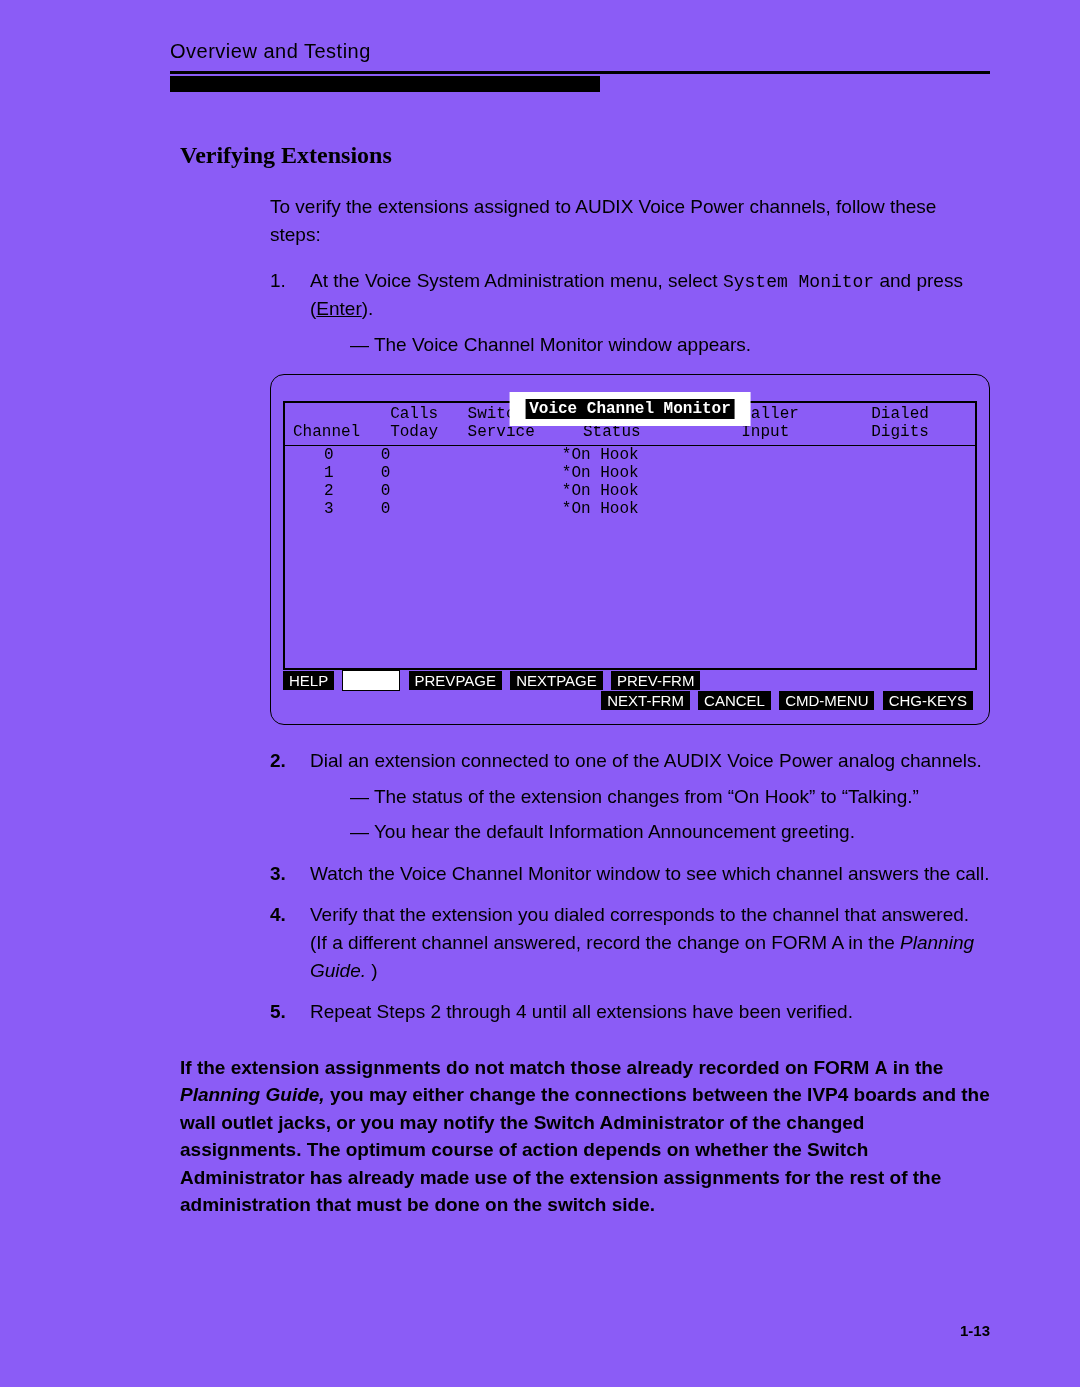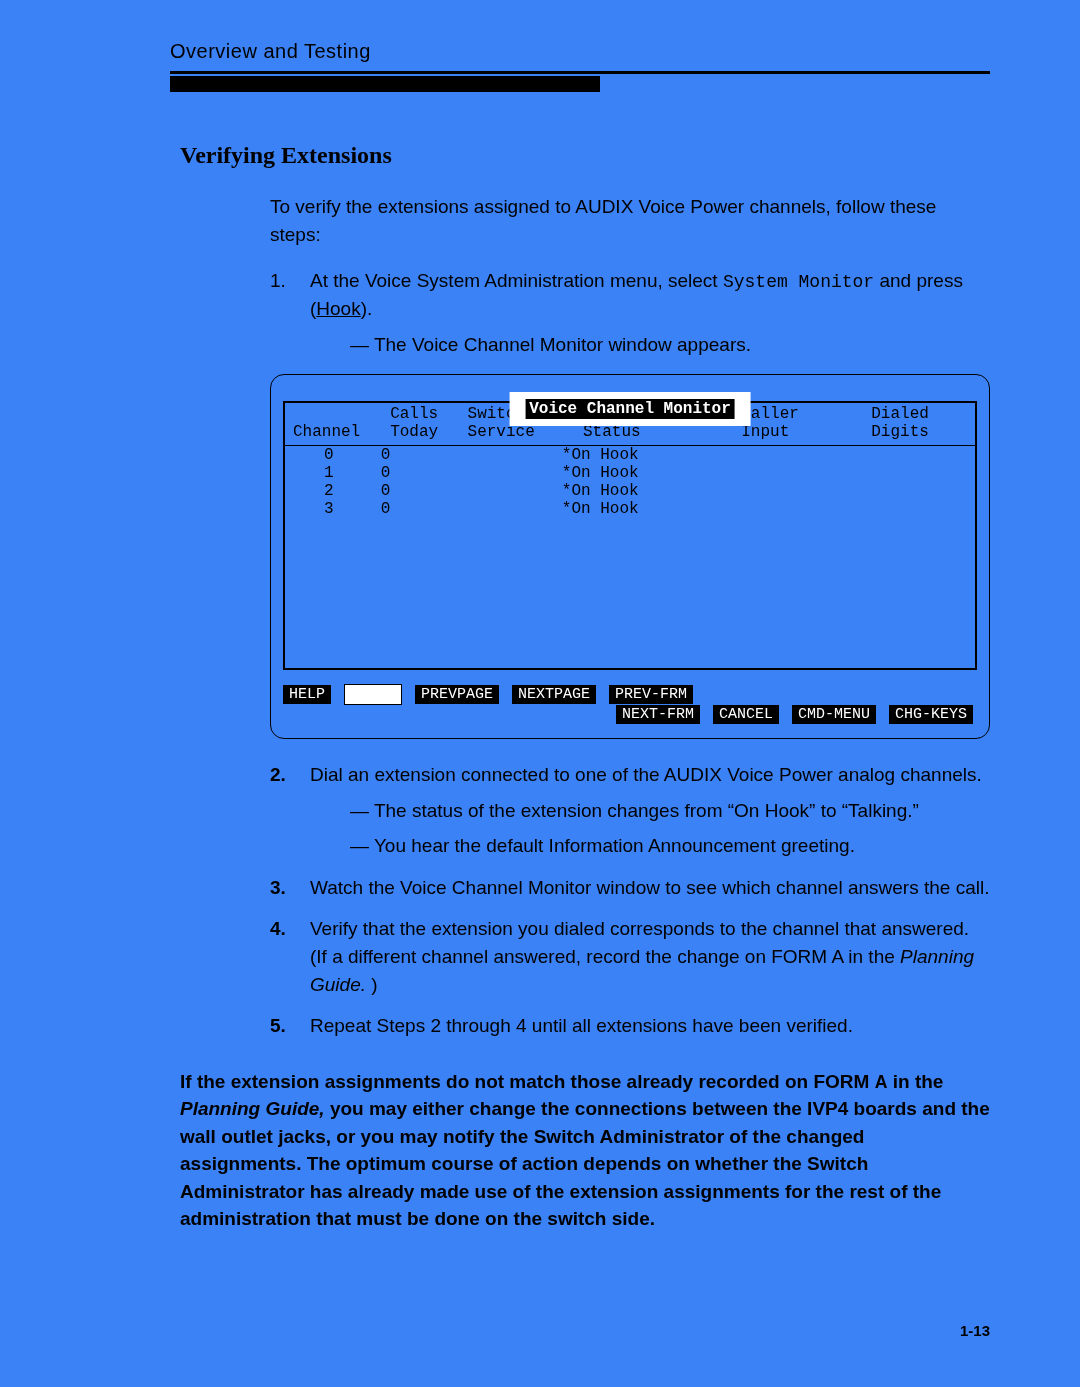--- a/index.html
+++ b/index.html
@@ -1,16 +1,16 @@
 <!DOCTYPE html>
 <html><head>
 <meta charset="utf-8">
 <style>
   html, body { margin: 0; padding: 0; background: #fff; font-family: Arial, Helvetica, sans-serif; color: #000; }
-  .page { width: 1080px; min-height: 1387px; margin: 0 auto; background: #3b82f6; position: relative; padding: 40px 90px 60px 90px; box-sizing: border-box; }
+  .page { width: 1080px; min-height: 1387px; margin: 0 auto; background: #8b5cf6; position: relative; padding: 40px 90px 60px 90px; box-sizing: border-box; }
   .top-rule { border-bottom: 3px solid #000; margin-left: 80px; }
   .runhead { font-size: 20px; margin: 0 0 8px 0; padding-left: 80px; letter-spacing: 0.5px; }
   .black-bar { height: 16px; background: #000; width: 430px; margin-left: 80px; margin-top: 2px; }
 
   .content { margin: 50px 0 0 90px; }
   h2.sect { font-family: "Times New Roman", Times, serif; font-weight: bold; font-size: 24px; margin: 2px 0 24px 0; }
   .body-indent { margin-left: 90px; }
   .body-indent p, .body-indent ol, .body-indent ul { font-size: 19px; line-height: 1.45; }
   .body-indent ol { list-style: none; padding: 0; margin: 0; }
   .body-indent ol > li { position: relative; padding-left: 40px; margin: 14px 0; }
@@ -32,21 +32,21 @@
   .term-header th { text-align: left; font-weight: normal; padding: 2px 8px; font-family: inherit; }
   .th1 { width: 90px; }
   .th2 { width: 70px; }
   .th3 { width: 120px; }
   .th4 { width: 190px; }
   .th5 { width: 150px; }
   .th6 { width: 120px; }
   .hdr-row td { border-bottom: 1px solid #000; }
   .term-rows td { padding: 0 8px; font-family: inherit; white-space: pre; }
   .term-gap { height: 150px; }
-  .fkey-row { margin-top: 14px; font-family: Liberation Mono, monospace; font-size: 15px; }
+  .fkey-row { font-family: Liberation Sans, sans-serif; font-size: 15px; }
   .fkey { display: inline-block; background: #000; color: #fff; padding: 1px 6px; margin-right: 4px; }
   .fkey.blank { background: #fff; color: #fff; border: 1px solid #000; min-width: 44px; }
 
   .para { margin: 28px 0 0 0; font-size: 19px; line-height: 1.45; font-weight: bold; }
 
   .pageno { position: absolute; bottom: 48px; right: 90px; font-weight: bold; font-size: 15px; }
 </style>
 </head>
 <body>
 
@@ -60,21 +60,21 @@
     <h2 class="sect">Verifying Extensions</h2>
 
     <div class="body-indent">
       <p>To verify the extensions assigned to AUDIX Voice Power channels, follow these steps:</p>
 
       <ol>
 
         <li>
           <span class="num light">1.</span>
           <span>
-            <span>At the Voice System Administration menu, select </span><code class="mono">System Monitor</code><span> and press (</span><span class="ul">Hook</span><span>).</span>
+            <span>At the Voice System Administration menu, select </span><code class="mono">System Monitor</code><span> and press (</span><span class="ul">Enter</span><span>).</span>
           </span>
           <div class="subdash">— The Voice Channel Monitor window appears.</div>
         </li>
       </ol>
 
       <div class="term-wrap">
         <div class="term-inner">
           <div class="term-tablebox">
             <div class="term-title">&nbsp;<span class="inv">Voice Channel Monitor</span>&nbsp;</div>
             <table class="term-header">

